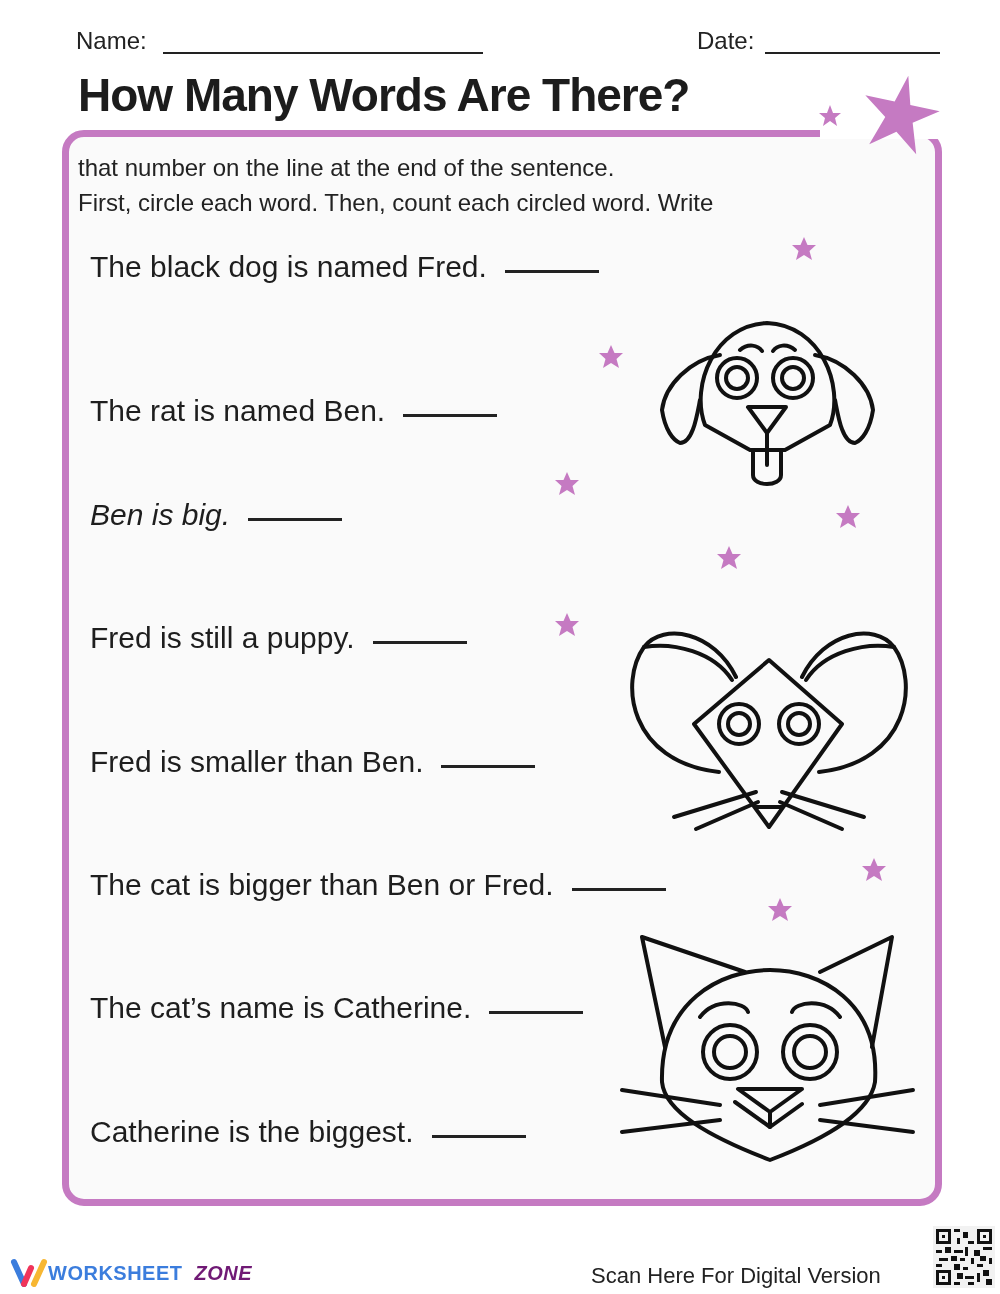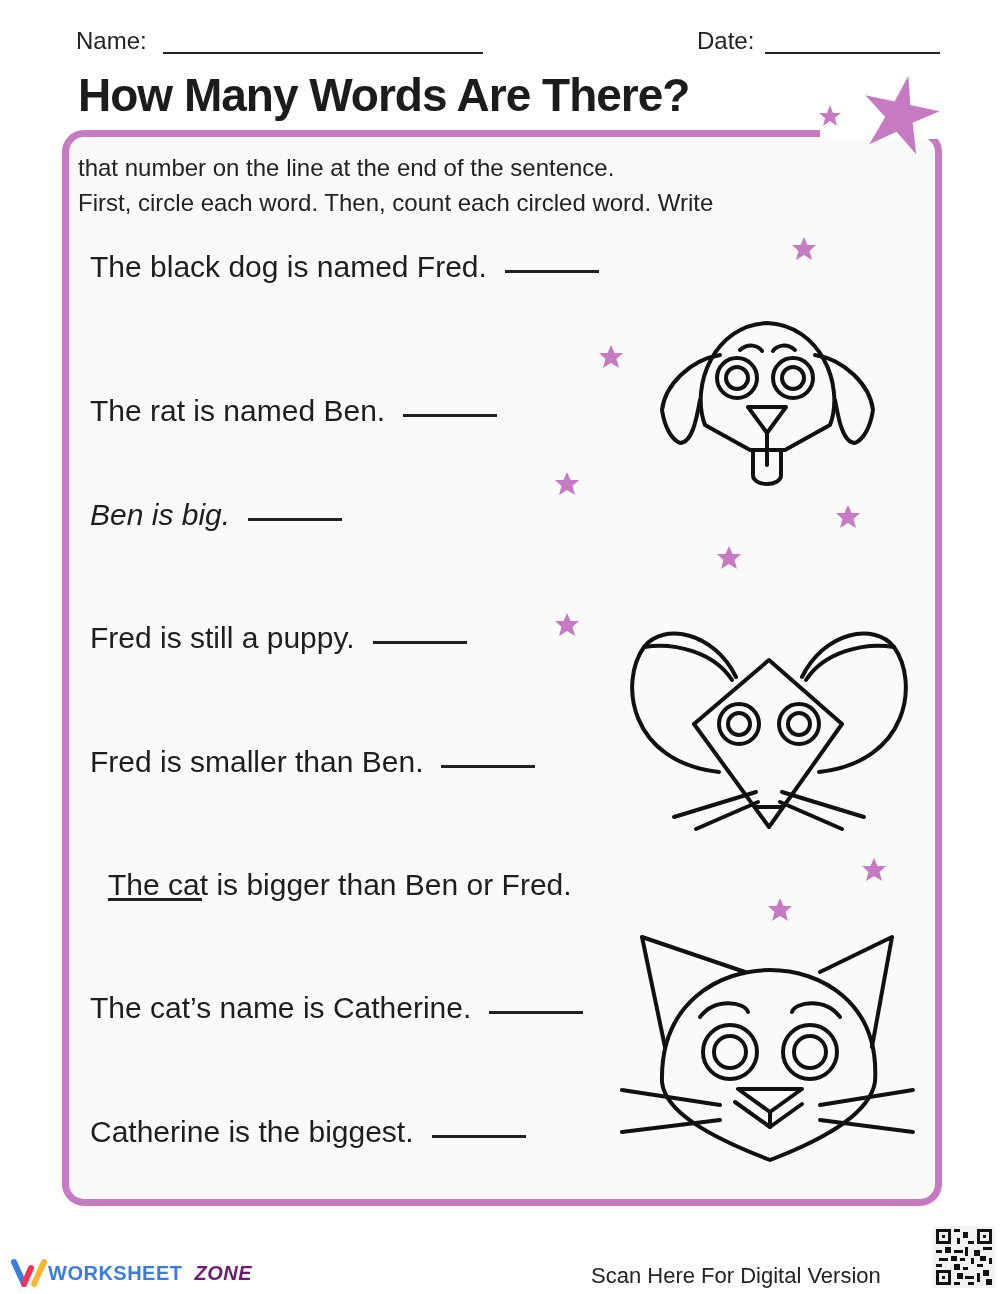--- a/index.html
+++ b/index.html
@@ -59,21 +59,21 @@
   <span class="blank"></span>
 </div>
 <div class="abs sentence" style="left:90px; top:621px;">
   <span>Fred is still a puppy.</span>
   <span class="blank"></span>
 </div>
 <div class="abs sentence" style="left:90px; top:745px;">
   <span>Fred is smaller than Ben.</span>
   <span class="blank"></span>
 </div>
-<div class="abs sentence" style="left:90px; top:868px;flex-direction:column;">
+<div class="abs sentence" style="left:90px; top:868px;">
   <span>The cat is bigger than Ben or Fred.</span>
   <span class="blank"></span>
 </div>
 <div class="abs sentence" style="left:90px; top:991px;">
   <span>The cat’s name is Catherine.</span>
   <span class="blank"></span>
 </div>
 <div class="abs sentence" style="left:90px; top:1115px;">
   <span>Catherine is the biggest.</span>
   <span class="blank"></span>

